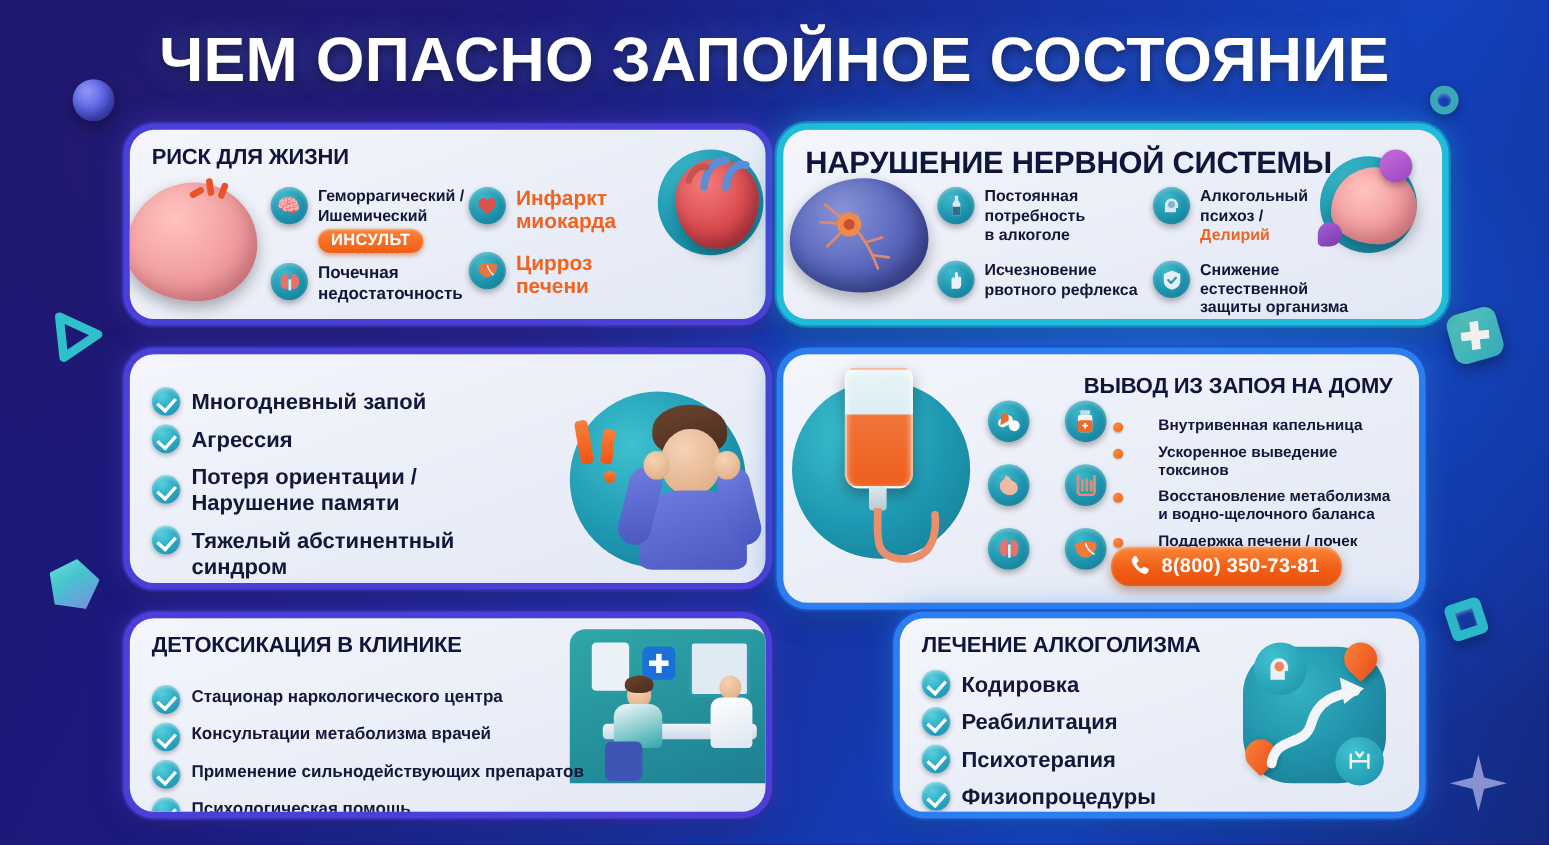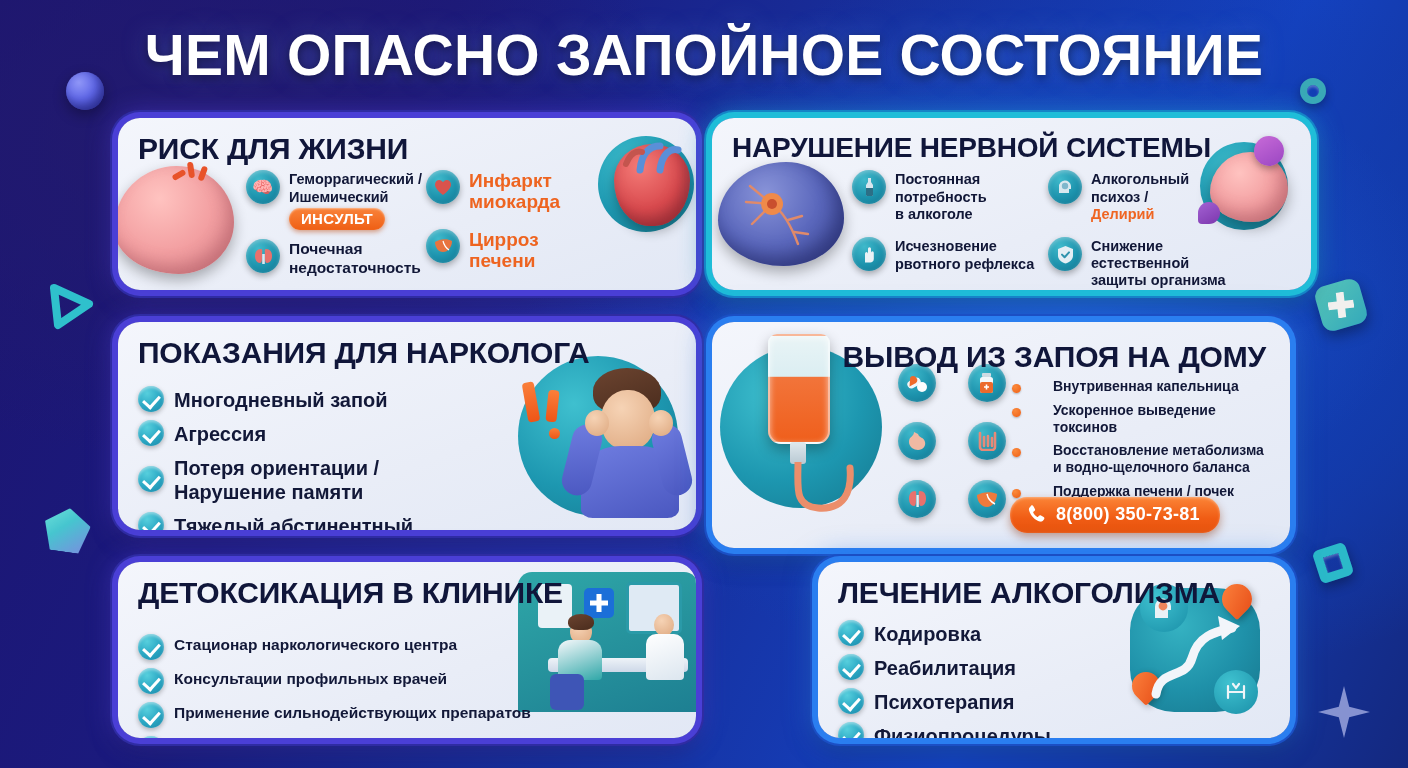--- a/index.html
+++ b/index.html
@@ -84,21 +84,21 @@
     border-radius:22px;
     background:linear-gradient(160deg,#f4f6fc 0%,#e9edf7 60%,#e2e8f5 100%);
     overflow:hidden;
   }
   .card .inner{ position:absolute; inset:0; padding:14px 20px; }
   .card.v-purple{ box-shadow:0 0 0 6px #4a3fd6, 0 0 0 8px #2f2ca3, 0 0 26px 6px rgba(90,70,240,.45), 0 12px 26px rgba(0,0,0,.35); }
   .card.v-cyan  { box-shadow:0 0 0 6px #1fbdd8, 0 0 0 8px #1585c7, 0 0 26px 7px rgba(40,180,235,.45), 0 12px 26px rgba(0,0,0,.35); }
   .card.v-blue  { box-shadow:0 0 0 6px #2a7ef0, 0 0 0 8px #1b4fc4, 0 0 26px 7px rgba(45,130,245,.5), 0 12px 26px rgba(0,0,0,.35); }
 
   .card h2 {
-    font-size:30px; font-weight:700; color:#10163a;
+    font-size:20px; font-weight:700; color:#10163a;
     letter-spacing:-.2px; white-space:nowrap;
   }
   .card h2.sm{ font-size:28px; }
 
   
   .irow { display:flex; align-items:flex-start; gap:9px; margin-bottom:9px; }
   .icn {
     flex:none; width:34px; height:34px; border-radius:50%;
     background:radial-gradient(circle at 36% 28%, #3fb9cb 0%, #1d93ad 55%, #12738f 100%);
     box-shadow:0 3px 6px rgba(0,0,0,.3), inset 0 2px 4px rgba(255,255,255,.35);
@@ -378,21 +378,20 @@
     <div class="person-hair" style="position:absolute; left:60px; top:0px; width:68px; height:46px;"></div>
     <div class="person-head" style="position:absolute; left:68px; top:22px; width:54px; height:60px; border-radius:48% 48% 46% 46%;"></div>
     <div class="person-body" style="position:absolute; left:48px; top:78px; width:98px; height:72px;"></div>
     <div class="person-body" style="position:absolute; left:34px; top:56px; width:30px; height:72px; border-radius:16px; transform:rotate(14deg);"></div>
     <div class="person-body" style="position:absolute; left:124px; top:56px; width:30px; height:72px; border-radius:16px; transform:rotate(-14deg);"></div>
     <div class="person-head" style="position:absolute; left:52px; top:42px; width:24px; height:26px; border-radius:50%;"></div>
     <div class="person-head" style="position:absolute; left:116px; top:42px; width:24px; height:26px; border-radius:50%;"></div>
   </div>
 
   <div class="inner">
-    <h2>ПОКАЗАНИЯ ДЛЯ НАРКОЛОГА</h2>
     <ul class="clist" style="margin-top:16px; width:330px;">
       <li>
           <span class="chk"></span>
           <span class="txt">Многодневный запой</span>
         </li>
       <li>
           <span class="chk"></span>
           <span class="txt">Агрессия</span>
         </li>
       <li style="align-items:center">
@@ -511,21 +510,21 @@
 
   <div class="inner">
     <h2>ДЕТОКСИКАЦИЯ В КЛИНИКЕ</h2>
     <ul class="clist" style="margin-top:24px; width:400px;">
       <li>
           <span class="chk"></span>
           <span class="txt" style="font-size:15.5px">Стационар наркологического центра</span>
         </li>
       <li>
           <span class="chk"></span>
-          <span class="txt" style="font-size:15.5px">Консультации профильных врачей</span>
+          <span class="txt" style="font-size:15.5px">Консультации метаболизма врачей</span>
         </li>
       <li>
           <span class="chk"></span>
           <span class="txt" style="font-size:15.5px">Применение сильнодействующих препаратов</span>
         </li>
       <li>
           <span class="chk"></span>
           <span class="txt" style="font-size:15.5px">Психологическая помощь</span>
         </li>
     </ul>

